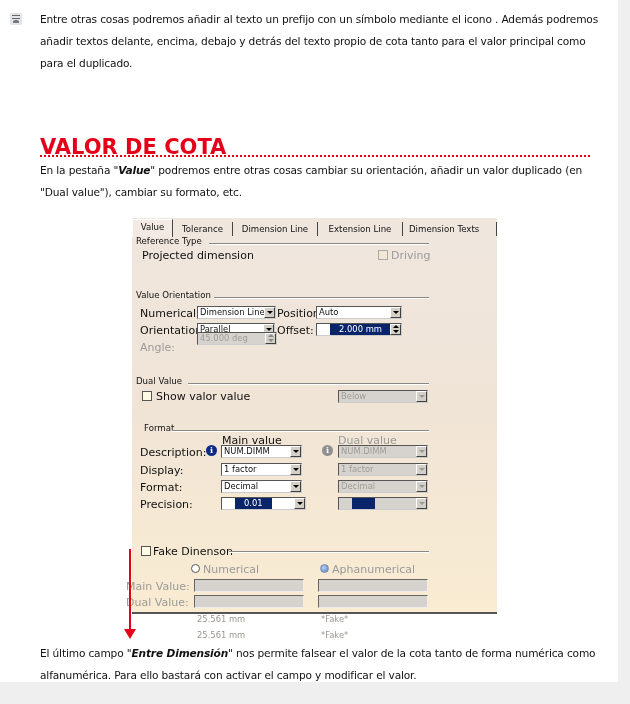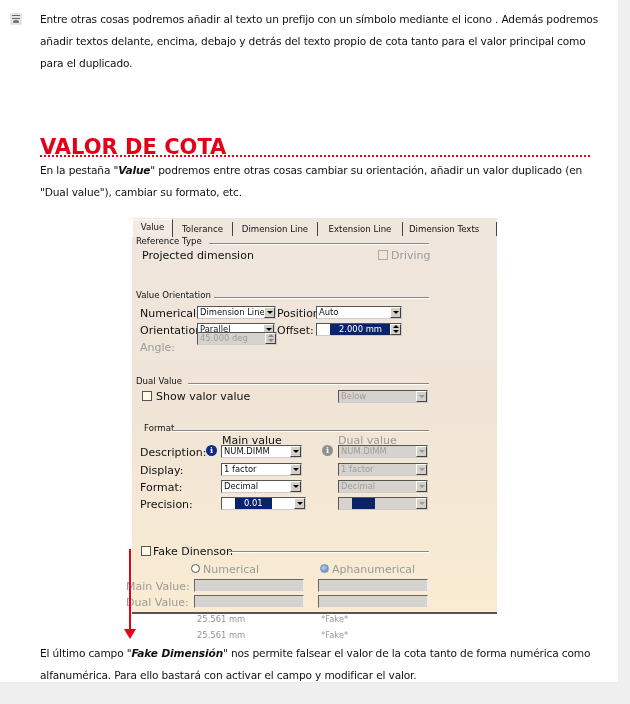--- a/index.html
+++ b/index.html
@@ -256,14 +256,14 @@
       <span class="val">25.561 mm</span>
     </div>
     <div class="field" style="left:186px;top:377px;width:110px;">
       <span class="val">*Fake*</span>
     </div>
   </div>
 
   <div class="arrow-line"></div>
   <div class="arrow-head"></div>
 
-  <div class="para p3"><span>El último campo "</span><span class="bi">Fake Dimensión</span><span>" nos permite falsear el valor de la cota tanto de forma numérica como alfanumérica. Para ello bastará con activar el campo y modificar el valor.</span></div>
+  <div class="para p3"><span>El último campo "</span><span class="bi">Entre Dimensión</span><span>" nos permite falsear el valor de la cota tanto de forma numérica como alfanumérica. Para ello bastará con activar el campo y modificar el valor.</span></div>
 </div>
 
 </body></html>

